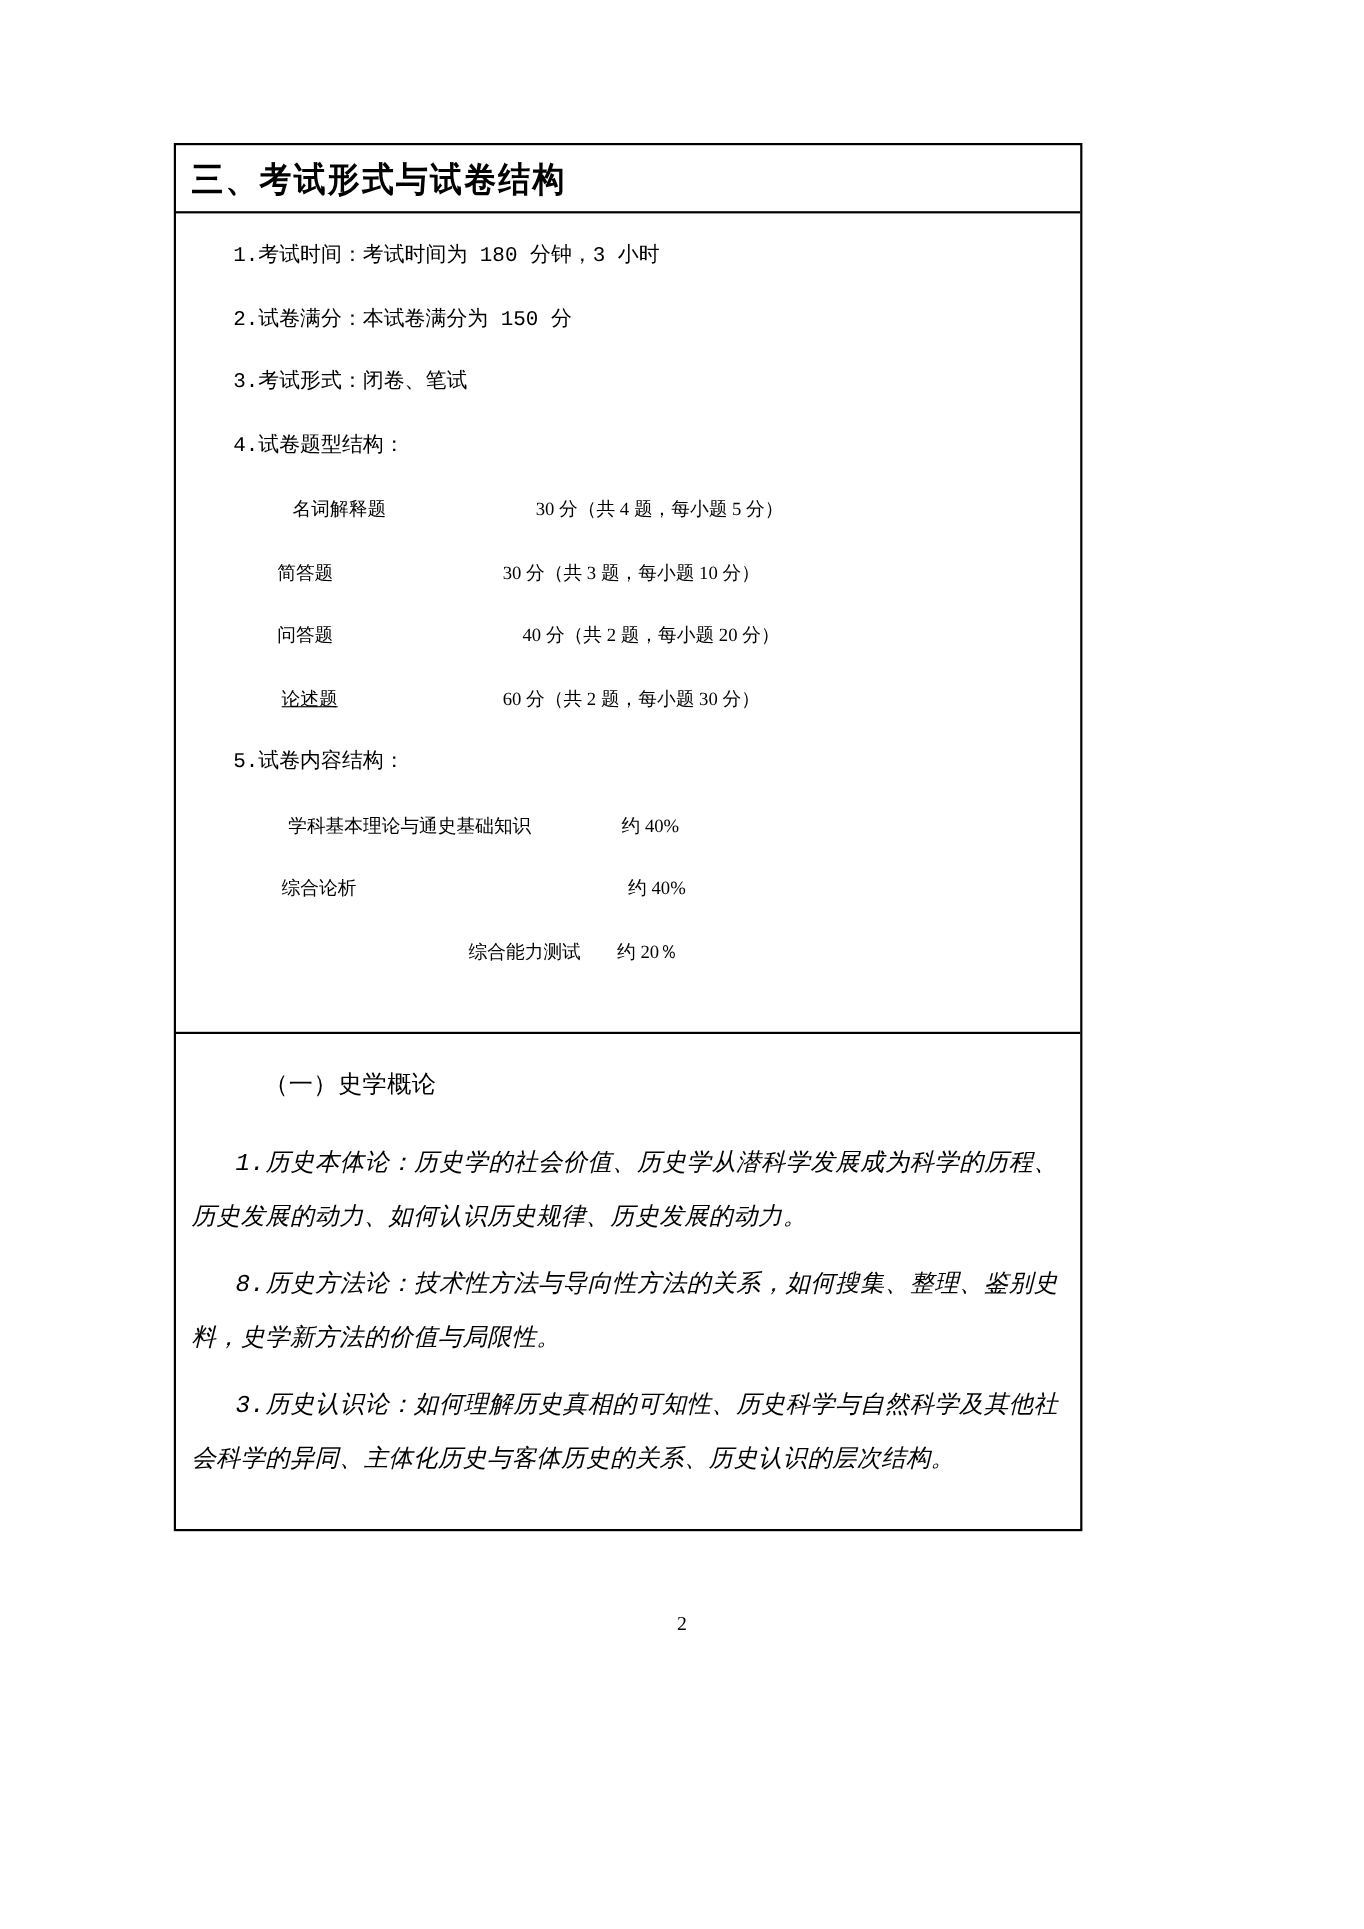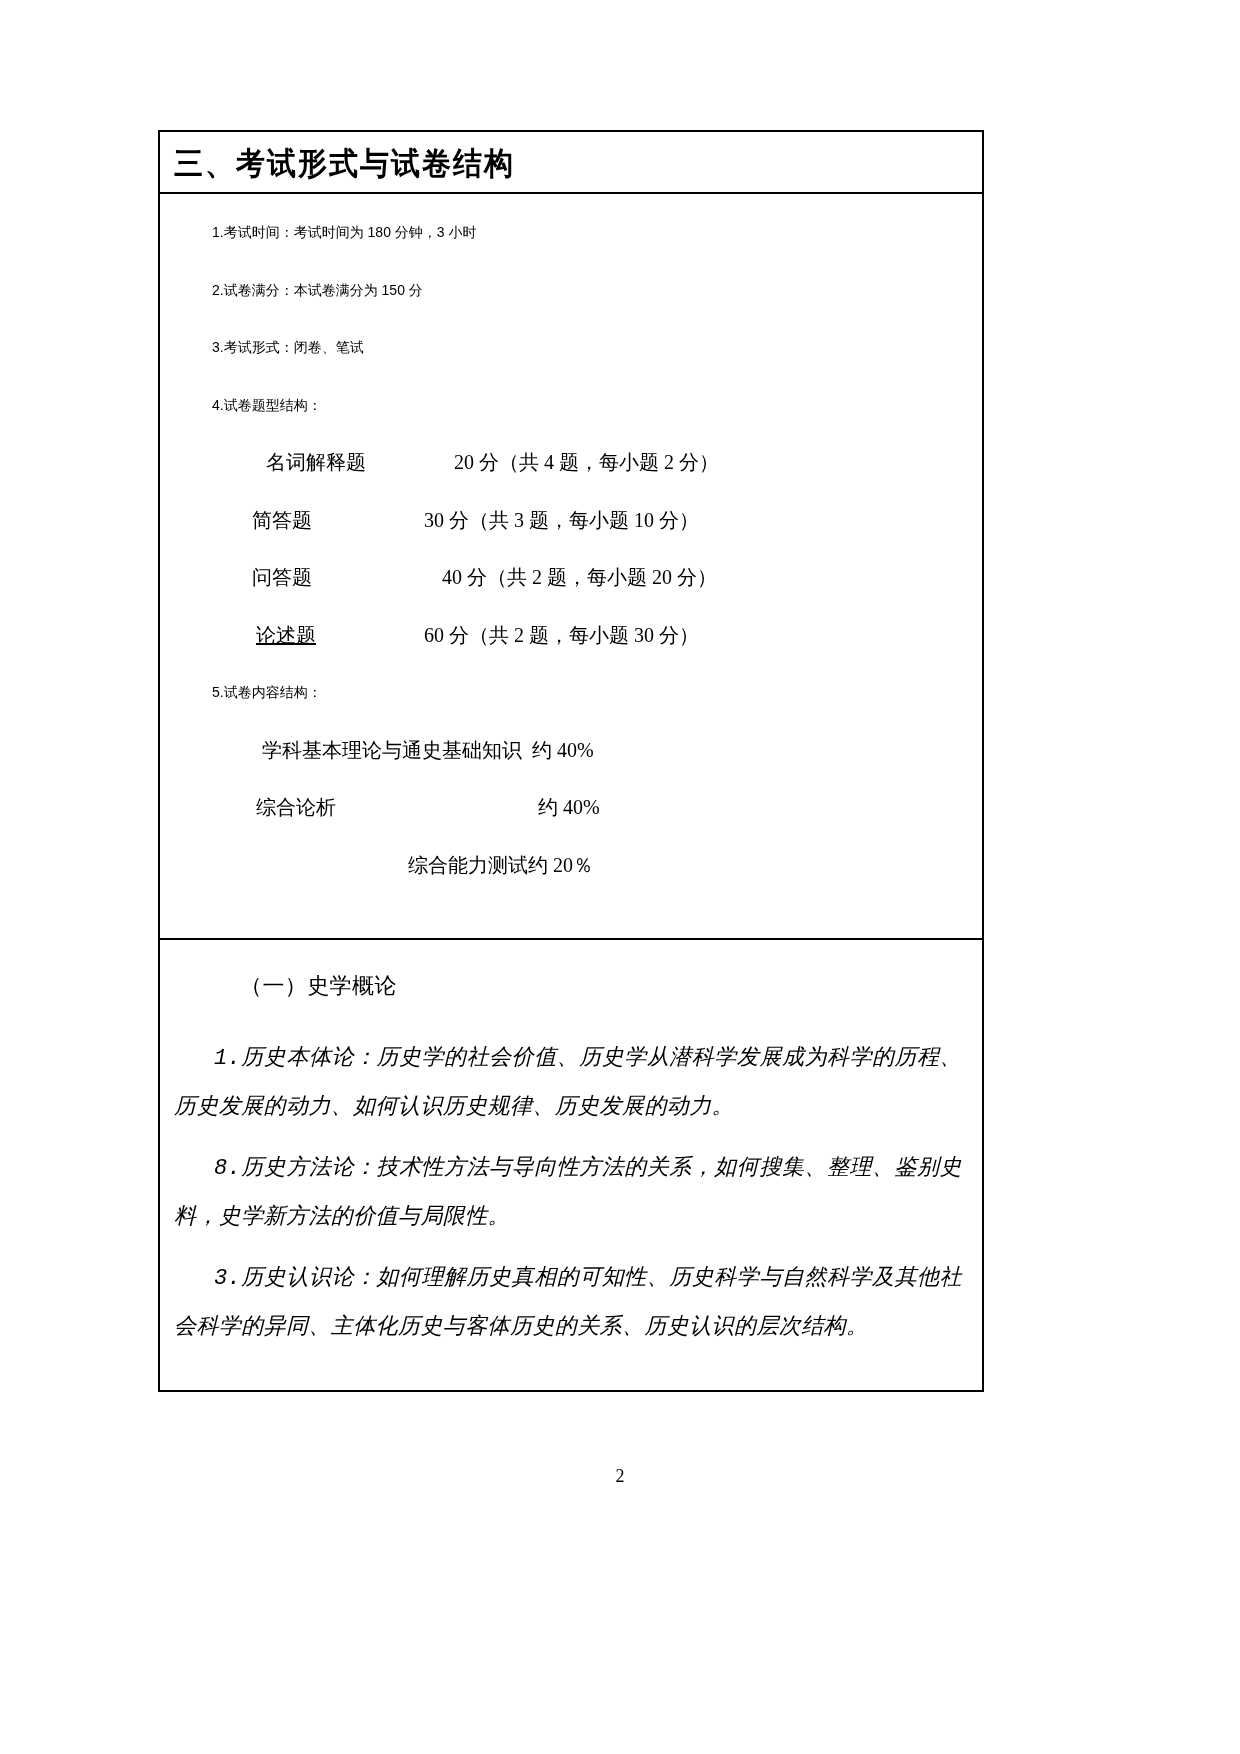--- a/index.html
+++ b/index.html
@@ -56,39 +56,40 @@
     transform-origin: left center;
     white-space: nowrap;
   }
 
   
   .body-cell {
     padding: 28px 20px 26px 14px;
   }
 
   .line {
-    font-size: 14px;
+    font-size: 19px;
     line-height: 21.5px;
     white-space: nowrap;
     margin-bottom: 36px;
-    font-family: Liberation Sans, sans-serif;
+    font-family: Liberation Mono, monospace;
   }
   .line:last-child { margin-bottom: 0; }
 
   .num-item {
     padding-left: 38px;
   }
 
   
   .kv-row {
     display: flex;
     margin-bottom: 36px;
-    font-size: 20px;
+    font-size: 17px;
     line-height: 21.5px;
     white-space: nowrap;
+    gap: 33px;
   }
   .kv-row .k {
     padding-left: 86px;
     min-width: 250px;
     box-sizing: border-box;
   }
   .kv-row .v {
     padding-left: 0;
   }
 
@@ -151,21 +152,21 @@
       <div class="line num-item">1.考试时间：考试时间为 180 分钟，3 小时</div>
 
       <div class="line num-item">2.试卷满分：本试卷满分为 150 分</div>
 
       <div class="line num-item">3.考试形式：闭卷、笔试</div>
 
       <div class="line num-item">4.试卷题型结构：</div>
 
       <div class="kv-row qrow-0">
         <span class="k">名词解释题</span>
-        <span class="v">20 分（共 4 题，每小题 2 分）</span>
+        <span class="v">30 分（共 4 题，每小题 5 分）</span>
       </div>
       <div class="kv-row qrow-1">
         <span class="k">简答题</span>
         <span class="v">30 分（共 3 题，每小题 10 分）</span>
       </div>
       <div class="kv-row qrow-2">
         <span class="k">问答题</span>
         <span class="v">40 分（共 2 题，每小题 20 分）</span>
       </div>
       <div class="kv-row qrow-3">

